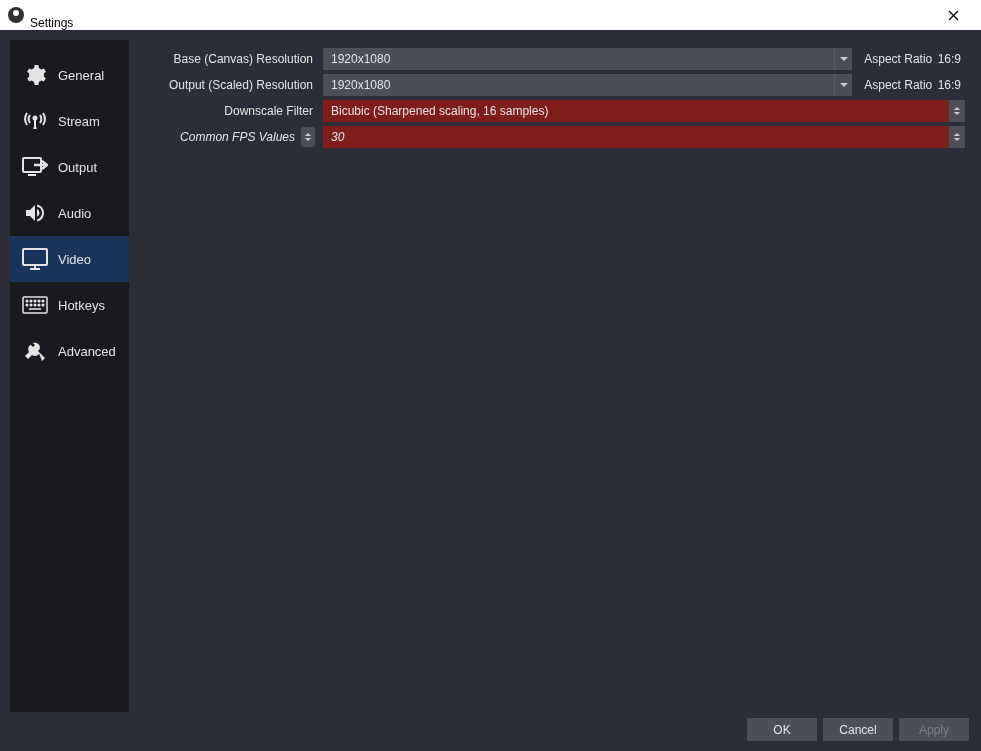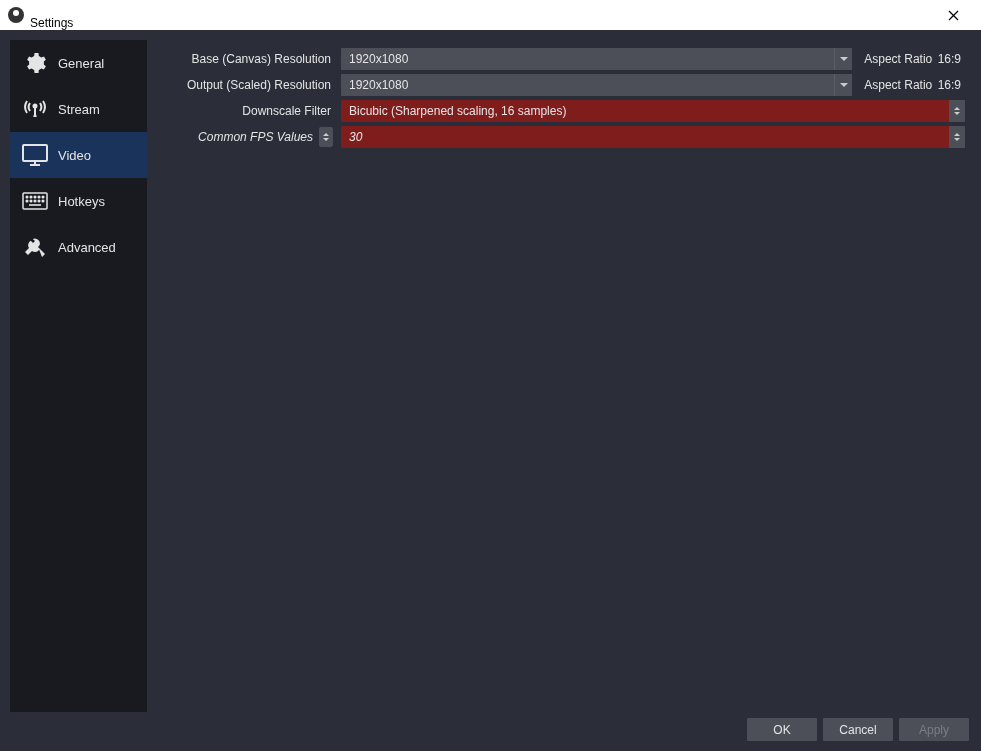--- a/index.html
+++ b/index.html
@@ -43,25 +43,25 @@
     gap: 6px;
   }
   .workarea {
     display: flex;
     gap: 6px;
     height: 675px;
   }
 
   
   .sidebar {
-    width: 137px;
+    width: 119px;
     background: #181a1f;
     display: flex;
     flex-direction: column;
-    padding-top: 0;
+    padding-top: 12px;
   }
   .side-item {
     display: flex;
     align-items: center;
     gap: 10px;
     height: 46px;
     padding: 0 12px;
     color: #e4e4e4;
     font-size: 13px;
     cursor: pointer;
@@ -221,21 +221,40 @@
           <svg width="24" height="24" viewBox="0 0 24 24" fill="none" stroke="#e4e4e4" stroke-width="2">
             <circle cx="12" cy="9" r="1.5" fill="#e4e4e4"></circle>
             <path d="M7 6a7 7 0 000 8M17 6a7 7 0 010 8M4 4a11 11 0 000 12M20 4a11 11 0 010 12"></path>
             <line x1="12" y1="10" x2="12" y2="20"></line>
             <text x="12" y="20" font-size="6" fill="#e4e4e4" text-anchor="middle" stroke="none">A</text>
           </svg>
         </span>
         <span>Stream</span>
       </div>
 
-
+      <div class="side-item">
+        <span class="icon">
+          <svg width="26" height="20" viewBox="0 0 26 20" fill="none" stroke="#e4e4e4" stroke-width="2">
+            <rect x="1" y="1" width="18" height="14" rx="1"></rect>
+            <line x1="6" y1="18" x2="14" y2="18"></line>
+            <line x1="12" y1="8" x2="24" y2="8" stroke-width="2.5"></line>
+            <polyline points="20,4 25,8 20,12" stroke-width="2.5"></polyline>
+          </svg>
+        </span>
+        <span>Output</span>
+      </div>
+
+      <div class="side-item">
+        <span class="icon">
+          <svg width="24" height="24" viewBox="0 0 24 24" fill="#e4e4e4">
+              <path d="M3 9v6h4l5 5V4L7 9H3zm13.5 3a4.5 4.5 0 00-2.5-4v8a4.5 4.5 0 002.5-4zm-2.5-8.5v2.06A7 7 0 0119 12a7 7 0 01-5 6.44v2.06A9 9 0 0021 12a9 9 0 00-7-8.5z"></path>
+            </svg>
+        </span>
+        <span>Audio</span>
+      </div>
 
       <div class="side-item active">
         <span class="icon">
           <svg width="26" height="22" viewBox="0 0 26 22" fill="none" stroke="#e4e4e4" stroke-width="2">
             <rect x="1" y="1" width="24" height="16" rx="1"></rect>
             <line x1="8" y1="21" x2="18" y2="21"></line>
             <line x1="13" y1="17" x2="13" y2="21"></line>
           </svg>
         </span>
         <span>Video</span>

